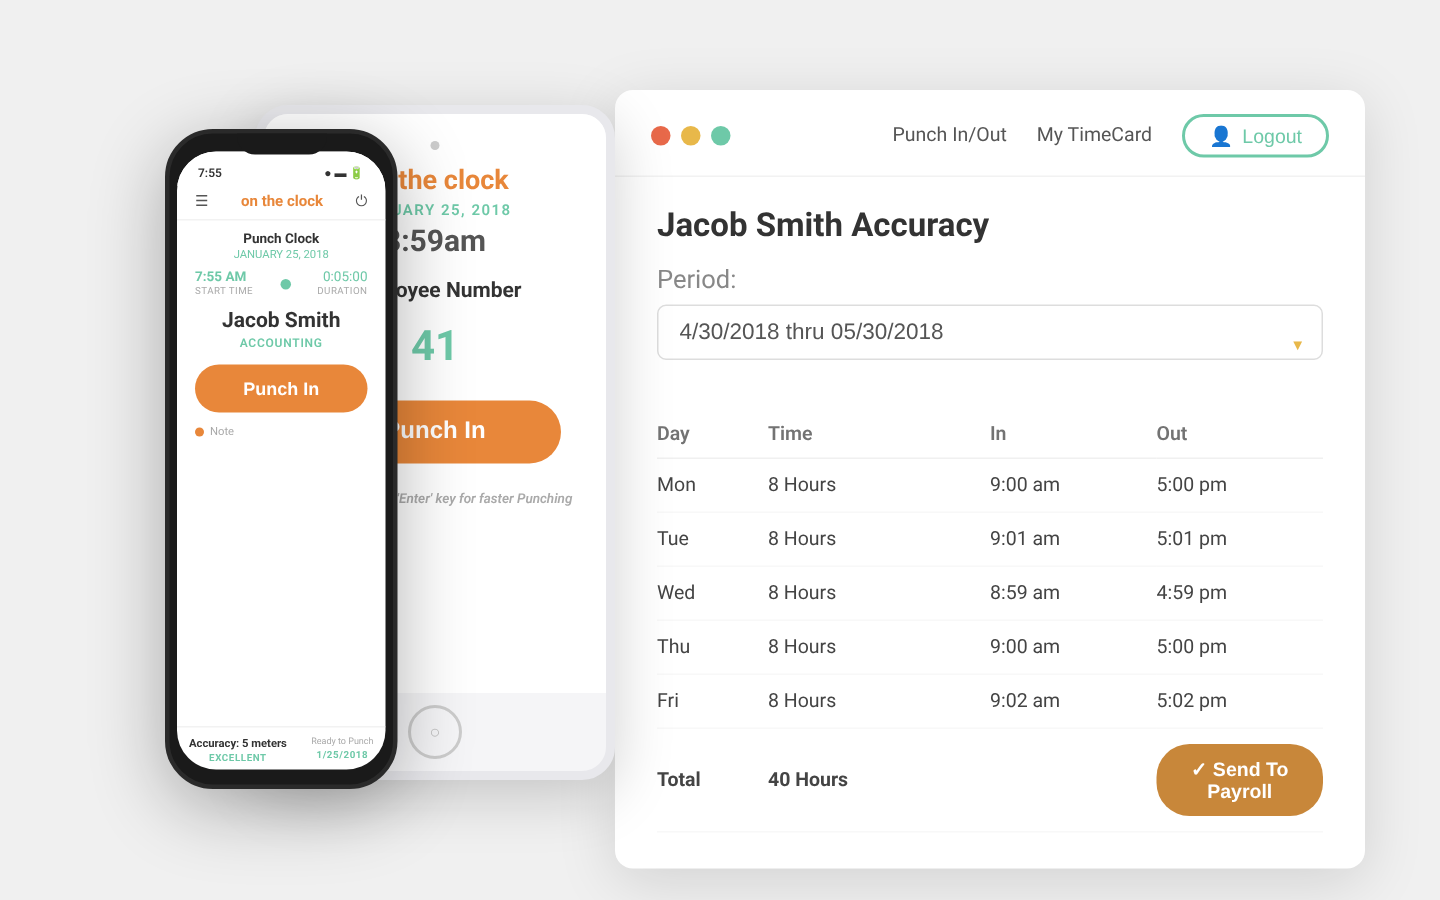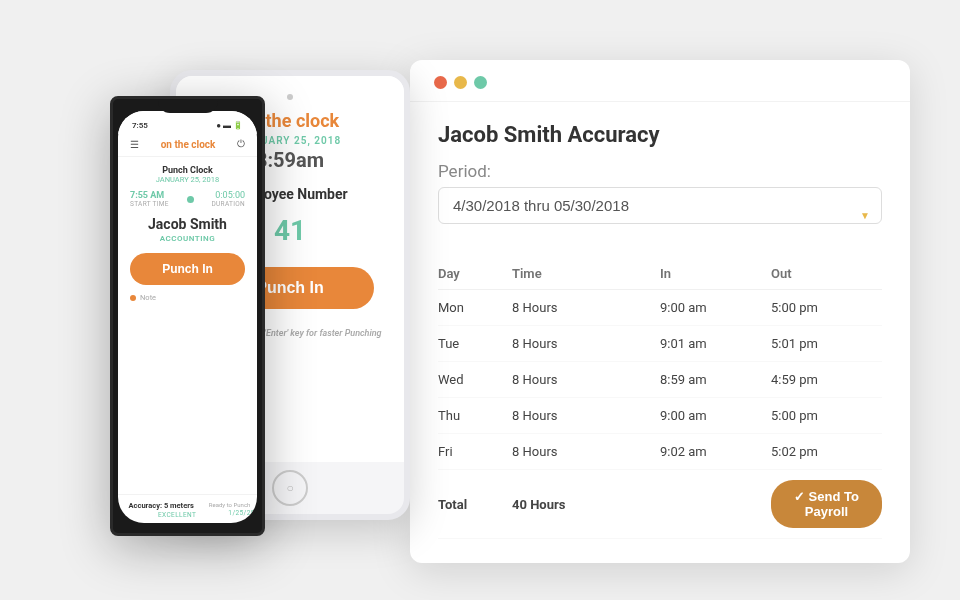--- a/index.html
+++ b/index.html
@@ -273,25 +273,25 @@
       margin: 8px auto;
       color: #bbb;
       font-size: 12px;
       flex-shrink: 0;
     }
 
     
     .phone {
       position: absolute;
       left: 60px;
-      top: 56px;
+      top: 46px;
       width: 155px;
       height: 440px;
       background: #1a1a1a;
-      border-radius: 8px;
+      border-radius: 32px;
       box-shadow: 0 12px 50px rgba(0,0,0,0.30);
       z-index: 3;
       display: flex;
       flex-direction: column;
       align-items: center;
       padding: 12px 5px 10px 5px;
       border: 3px solid #2a2a2a;
     }
 
     .phone-notch {
@@ -466,39 +466,46 @@
       font-size: 7.5px;
       font-weight: 700;
       color: #333;
     }
     .phone-footer-lbl {
       font-size: 6px;
       color: #aaa;
     }
     .phone-footer-status {
       font-size: 6.5px;
-      font-weight: 400;
+      font-weight: 700;
       text-transform: uppercase;
       letter-spacing: 0.4px;
-      padding-left: 32px;
     }
     .excellent { color: #6ec9a8; }
     .ready { color: #6ec9a8; }
   </style>
 </head>
 <body>
 
 <div class="scene">
 
   <div class="web-card">
     <div class="web-card-header">
       <div class="traffic-lights">
         <div class="tl tl-red"></div>
         <div class="tl tl-yellow"></div>
         <div class="tl tl-green"></div>
+      </div>
+      <div class="web-nav">
+        <span class="nav-link">Punch In/Out</span>
+        <span class="nav-link">My TimeCard</span>
+        <button class="logout-btn">
+          <span>👤</span>
+          <span>Logout</span>
+        </button>
       </div>
     </div>
     <div class="web-card-body">
       <h1 class="timecard-title">Jacob Smith Accuracy</h1>
       <div class="period-label">Period:</div>
       <div class="period-wrapper">
         <select class="period-select">
           <option>4/30/2018 thru 05/30/2018</option>
         </select>
       </div>

